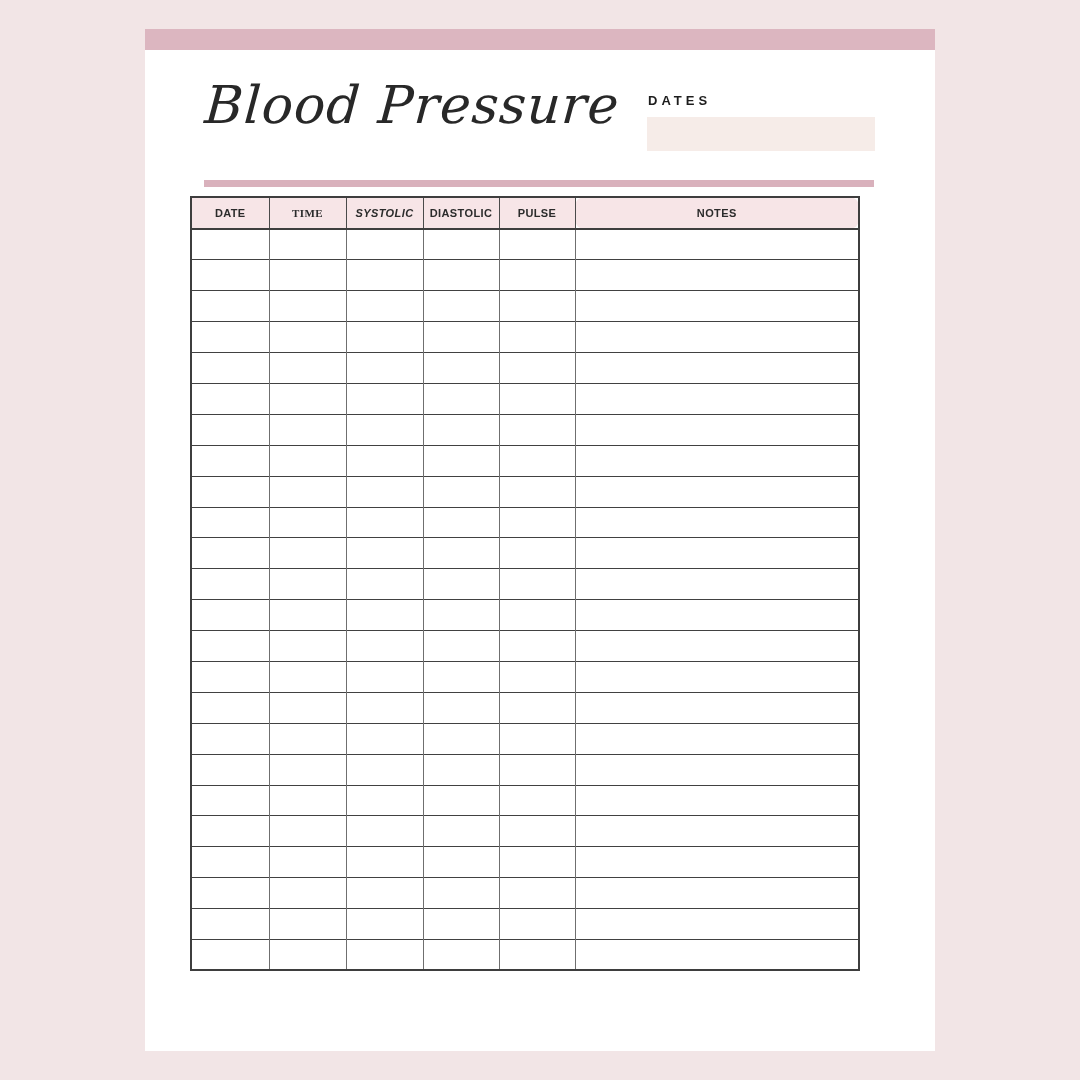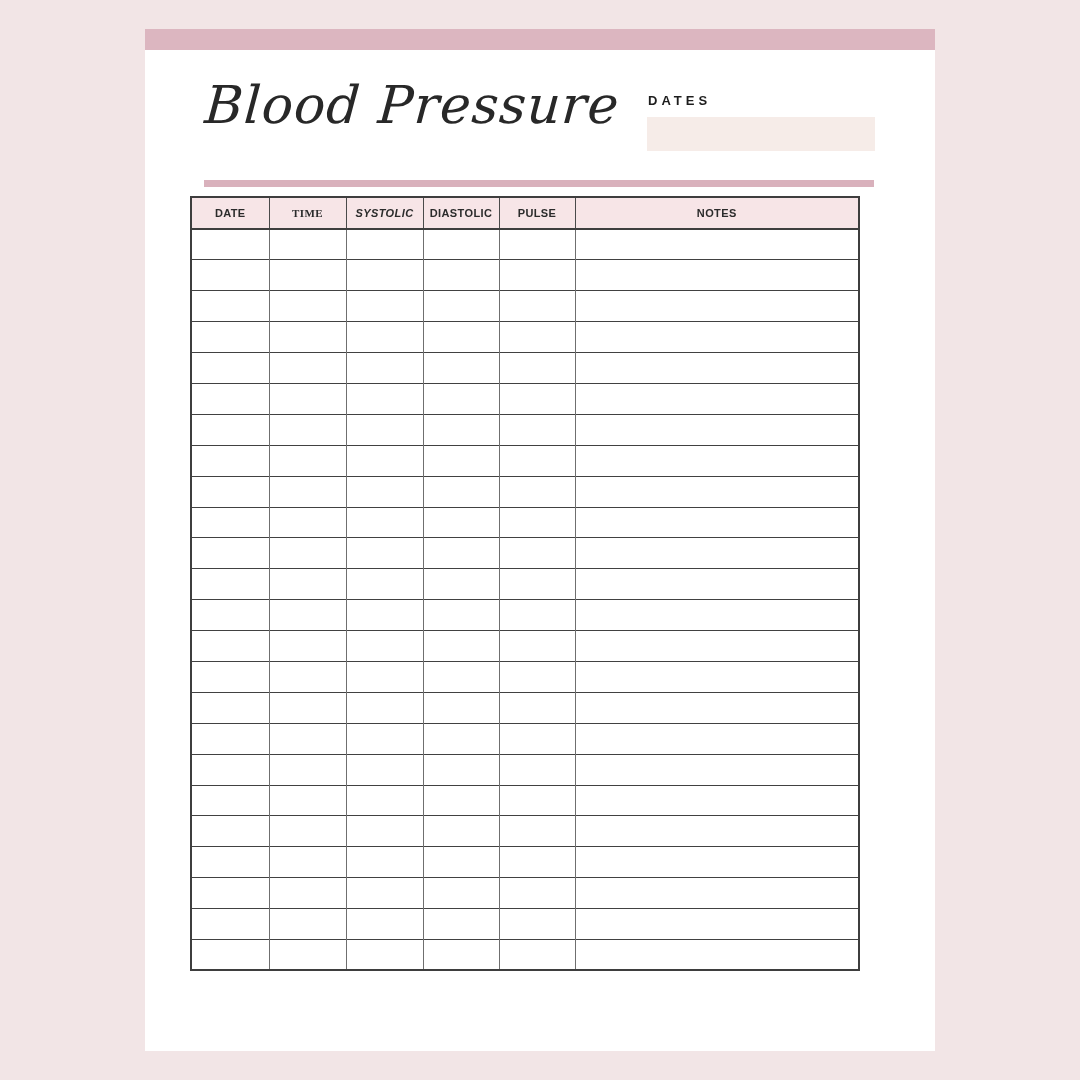--- a/index.html
+++ b/index.html
@@ -104,21 +104,21 @@
     height: 30.9px;
     border-left: 1px solid #6f6f6f;
     border-top: 1.6px solid #414141;
     background: #ffffff;
   }
   .bp-table th:nth-child(1), .bp-table td:nth-child(1) { width: 78px; }
   .bp-table th:nth-child(2), .bp-table td:nth-child(2) { width: 77px; font-family: Liberation Serif, serif; }
   .bp-table th:nth-child(3), .bp-table td:nth-child(3) { width: 77px; font-style: italic; }
   .bp-table th:nth-child(4), .bp-table td:nth-child(4) { width: 76px; }
   .bp-table th:nth-child(5), .bp-table td:nth-child(5) { width: 76px; }
-  .bp-table th:nth-child(6), .bp-table td:nth-child(6) { width: auto; }
+  .bp-table th:nth-child(6), .bp-table td:nth-child(6) { width: auto; border-radius: 9px; }
 </style>
 </head>
 <body>
 
 <div class="canvas">
   <div class="page">
 
     <div class="top-bar"></div>
 
     <div class="title">Blood Pressure</div>

